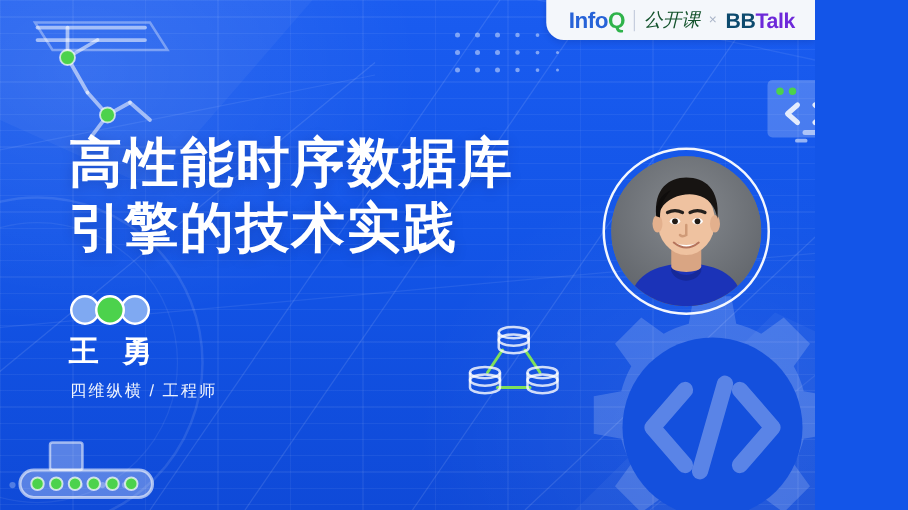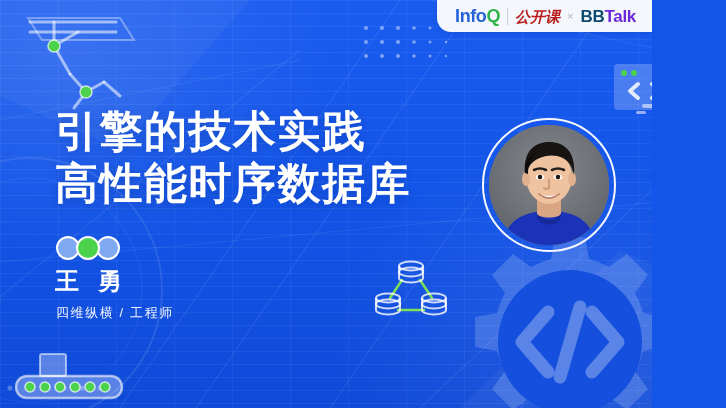--- a/index.html
+++ b/index.html
@@ -57,21 +57,21 @@
     background:#f4f7fb;border-bottom-left-radius:14px;
     display:flex;align-items:center;gap:7px;
     padding:0 16px 0 18px;
     box-shadow:0 1px 5px rgba(0,20,80,.16);
   }
   .logo-infoq{font-size:18px;font-weight:bold;letter-spacing:-.4px;line-height:1;}
   .logo-infoq .i1{color:#2763d8;}
   .logo-infoq .i2{color:#2fb34b;}
   .logo-sep{width:1px;height:17px;background:#c6cede;}
   .logo-gkk{
-    font-size:15px;font-weight:bold;color:#b91c1c;line-height:1;
+    font-size:15px;font-weight:normal;color:#14532d;line-height:1;
     font-style:italic;letter-spacing:0px;
   }
   .logo-x{color:#a9b4c8;font-size:11px;line-height:1;}
   .logo-bbtalk{font-size:17px;font-weight:bold;line-height:1;letter-spacing:-.3px;}
   .logo-bbtalk .b1{color:#0c4a6e;}
   .logo-bbtalk .b2{color:#6d28d9;}
   
   .badge{
     position:absolute;left:56px;top:60px;
     border:2px solid rgba(255,255,255,.92);
@@ -290,22 +290,22 @@
   <div class="logo-card">
     <span class="logo-infoq"><span class="i1">Info</span><span class="i2">Q</span></span>
     <span class="logo-sep"></span>
     <span class="logo-gkk">公开课</span>
     <span class="logo-x">×</span>
     <span class="logo-bbtalk"><span class="b1">BB</span><span class="b2">Talk</span></span>
   </div>
 
 
   <div class="title">
+    <span class="title-line">高性能时序数据库</span>
     <span class="title-line">引擎的技术实践</span>
-    <span class="title-line">高性能时序数据库</span>
   </div>
 
   <svg class="dots-mark" width="66" height="24" viewBox="0 0 66 24">
     <circle cx="13" cy="12" r="11" fill="#7fa9f2" stroke="#ffffff" stroke-width="2"></circle>
     <circle cx="53" cy="12" r="11" fill="#7fa9f2" stroke="#ffffff" stroke-width="2"></circle>
     <circle cx="33" cy="12" r="11" fill="#4cd24c" stroke="#ffffff" stroke-width="2"></circle>
   </svg>
   <div class="speaker-name">王 勇</div>
   <div class="speaker-role">四维纵横 / 工程师</div>
 

